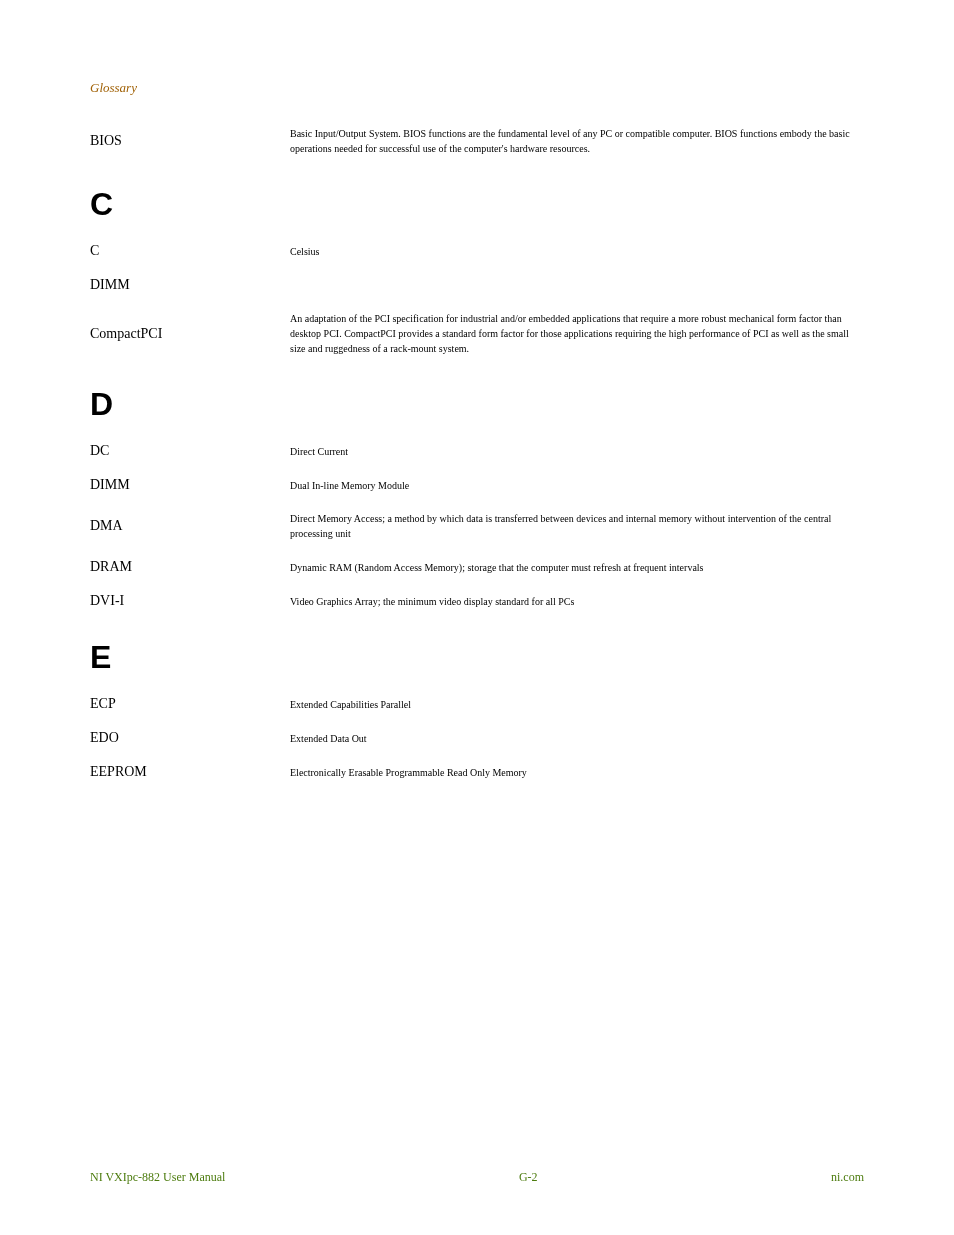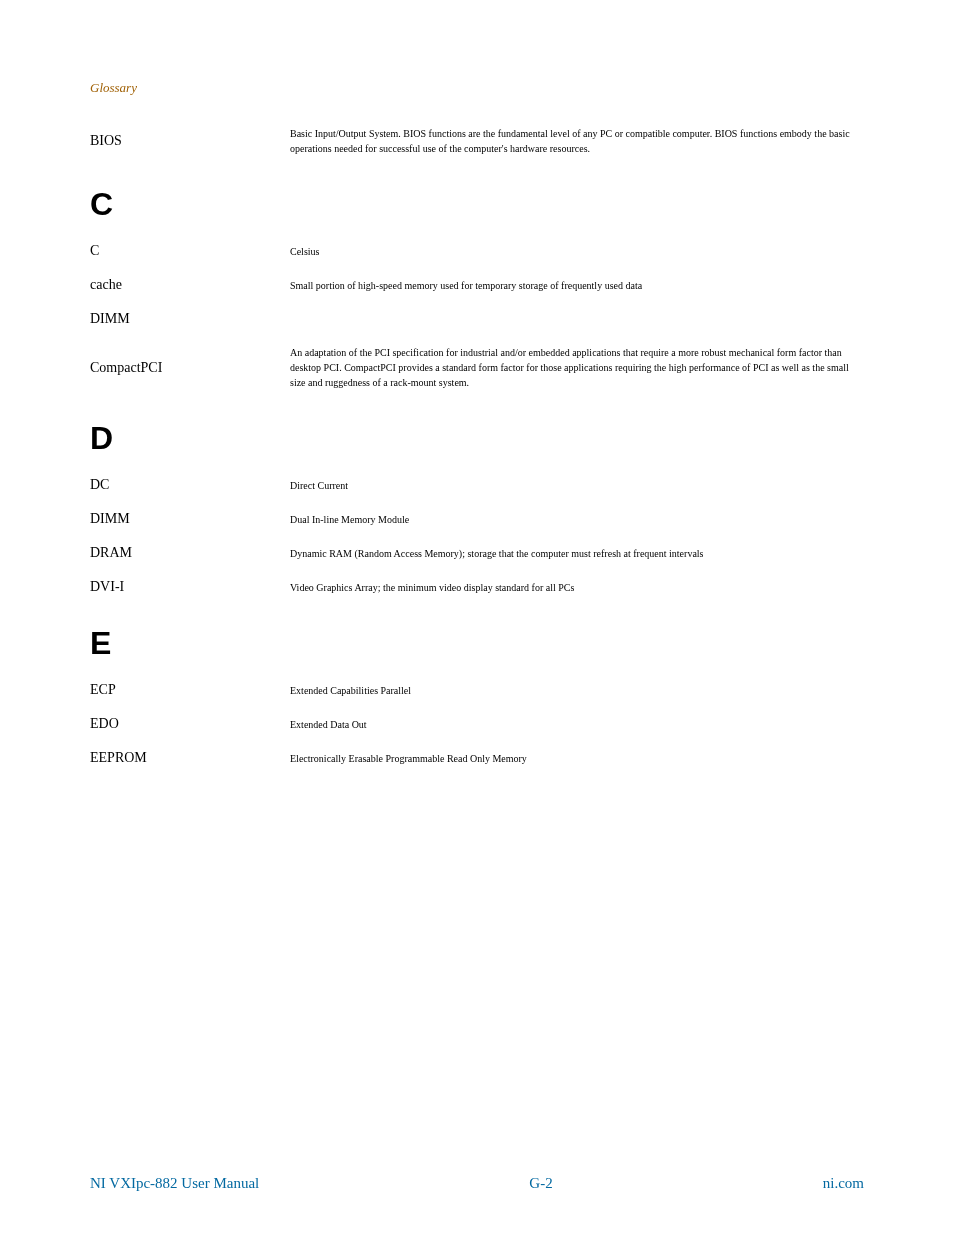--- a/index.html
+++ b/index.html
@@ -61,28 +61,28 @@
     .section-header {
       font-size: 32px;
       font-weight: bold;
       font-family: Arial, Helvetica, sans-serif;
       margin-top: 30px;
       margin-bottom: 20px;
     }
 
     .footer {
       position: absolute;
-      bottom: 43px;
+      bottom: 50px;
       left: 90px;
       right: 90px;
       display: flex;
       justify-content: space-between;
       font-family: "Times New Roman", Times, serif;
-      font-size: 15px;
-      color: #0369a1;
+      font-size: 12px;
+      color: #4d7c0f;
     }
 
     .footer-center {
       text-align: right;
     }
   </style>
 </head>
 <body>
 
 <div class="page">
@@ -96,41 +96,41 @@
     </div>
   </div>
 
   <div class="glossary-section">
     <div class="section-header">C</div>
     <div class="term-row">
       <div class="term">C</div>
       <div class="definition">Celsius</div>
     </div>
     <div class="term-row">
-      <div class="term">cache</div>
-      <div class="definition">Small portion of high-speed memory used for temporary storage of frequently used data</div>
-    </div>
-    <div class="term-row">
       <div class="term">DIMM</div>
     </div>
     <div class="term-row">
       <div class="term">CompactPCI</div>
       <div class="definition">An adaptation of the PCI specification for industrial and/or embedded applications that require a more robust mechanical form factor than desktop PCI. CompactPCI provides a standard form factor for those applications requiring the high performance of PCI as well as the small size and ruggedness of a rack-mount system.</div>
     </div>
   </div>
 
   <div class="glossary-section">
     <div class="section-header">D</div>
     <div class="term-row">
       <div class="term">DC</div>
       <div class="definition">Direct Current</div>
     </div>
     <div class="term-row">
       <div class="term">DIMM</div>
       <div class="definition">Dual In-line Memory Module</div>
+    </div>
+    <div class="term-row">
+      <div class="term">DMA</div>
+      <div class="definition">Direct Memory Access; a method by which data is transferred between devices and internal memory without intervention of the central processing unit</div>
     </div>
     <div class="term-row">
       <div class="term">DRAM</div>
       <div class="definition">Dynamic RAM (Random Access Memory); storage that the computer must refresh at frequent intervals</div>
     </div>
     <div class="term-row">
       <div class="term">DVI-I</div>
       <div class="definition">Video Graphics Array; the minimum video display standard for all PCs</div>
     </div>
   </div>

